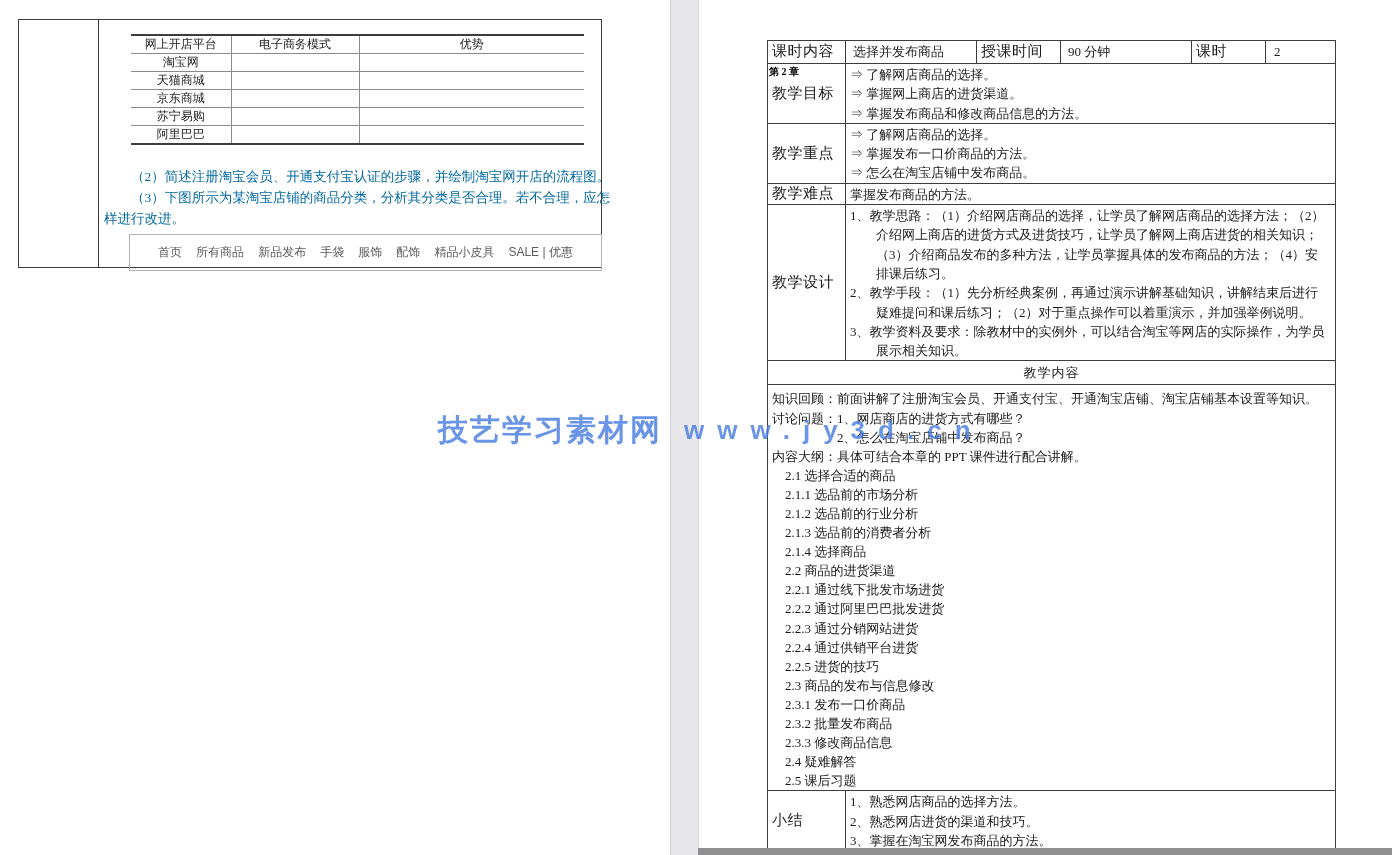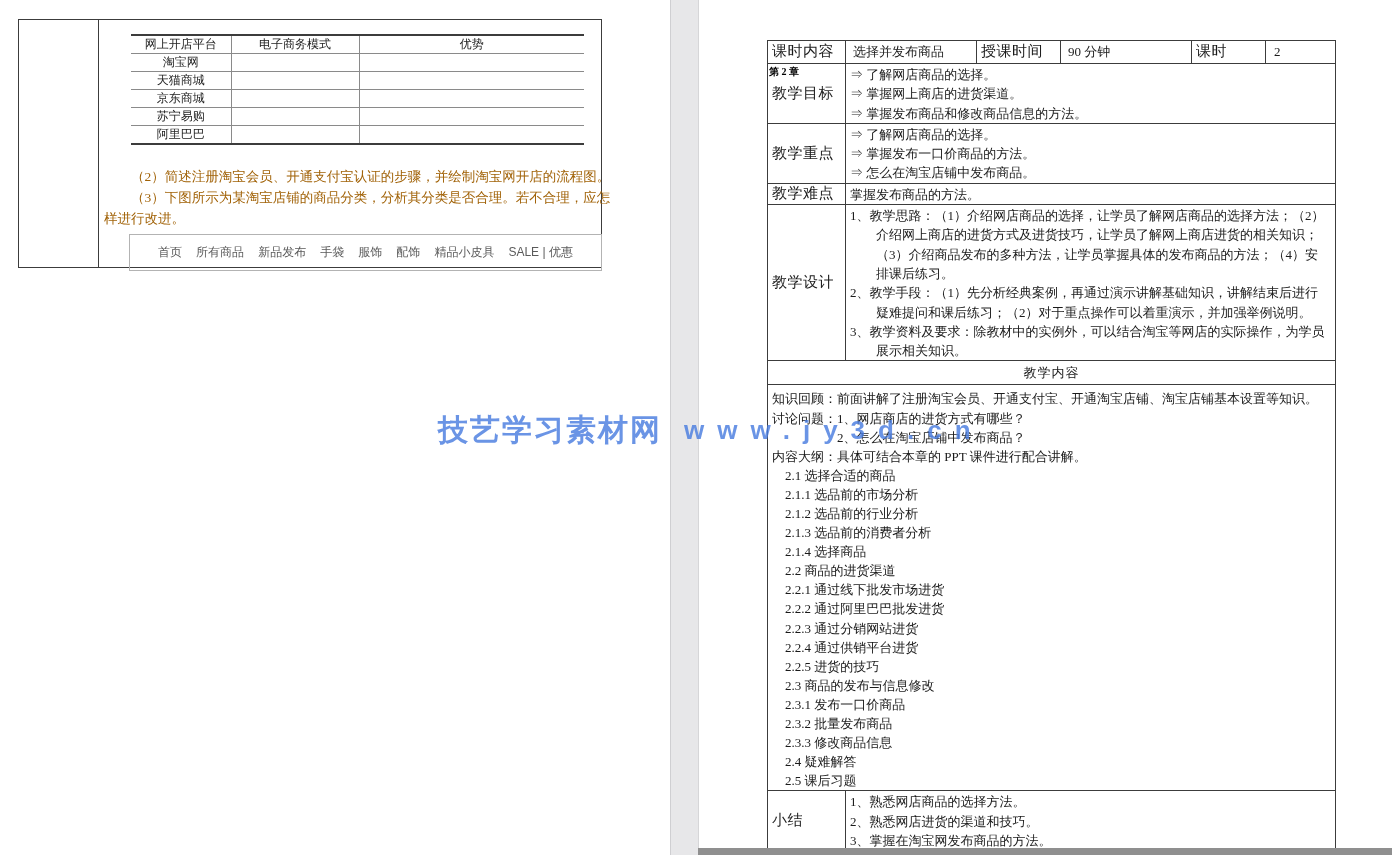--- a/index.html
+++ b/index.html
@@ -18,21 +18,21 @@
 
   table.platform-table { position:absolute; left:112px; top:14px; width:453px;
                          border-collapse:collapse; table-layout:fixed; font-size:12px; color:#222; }
   .platform-table th, .platform-table td { height:18px; font-weight:normal; text-align:center; vertical-align:middle; }
   .platform-table thead th { border-top:2px solid #3c3c3c; border-bottom:1px solid #8a8a8a; }
   .platform-table tbody td { border-bottom:1px solid #8a8a8a; }
   .platform-table tbody tr:last-child td { border-bottom:2px solid #3c3c3c; }
   .platform-table th + th, .platform-table td + td { border-left:1px solid #8a8a8a; }
 
   .left-questions { position:absolute; left:85px; top:146px; width:507px;
-                    font-size:13.5px; line-height:21px; color:#a16207; }
+                    font-size:13.5px; line-height:21px; color:#0369a1; }
   .left-questions p { text-indent:2em; }
 
   .shop-nav { position:absolute; left:110px; top:214px; width:473px; height:37px;
               border:1px solid #b3b3b3; display:flex; align-items:center;
               justify-content:space-between; padding:0 28px;
               font-family:"Liberation Sans", sans-serif; font-size:12px; color:#5a5a5a; }
 
   
   .chapter-title { position:absolute; left:70px; top:18px; font-size:10px; font-weight:bold; color:#000;margin-top:47px; }
 

